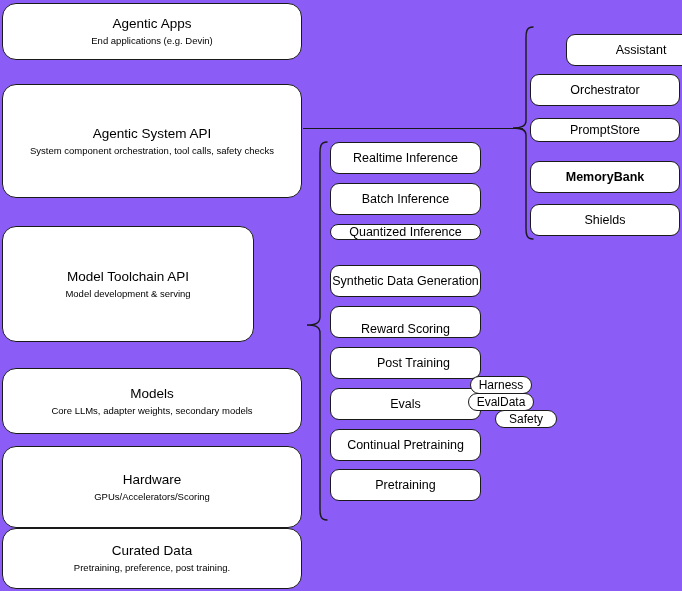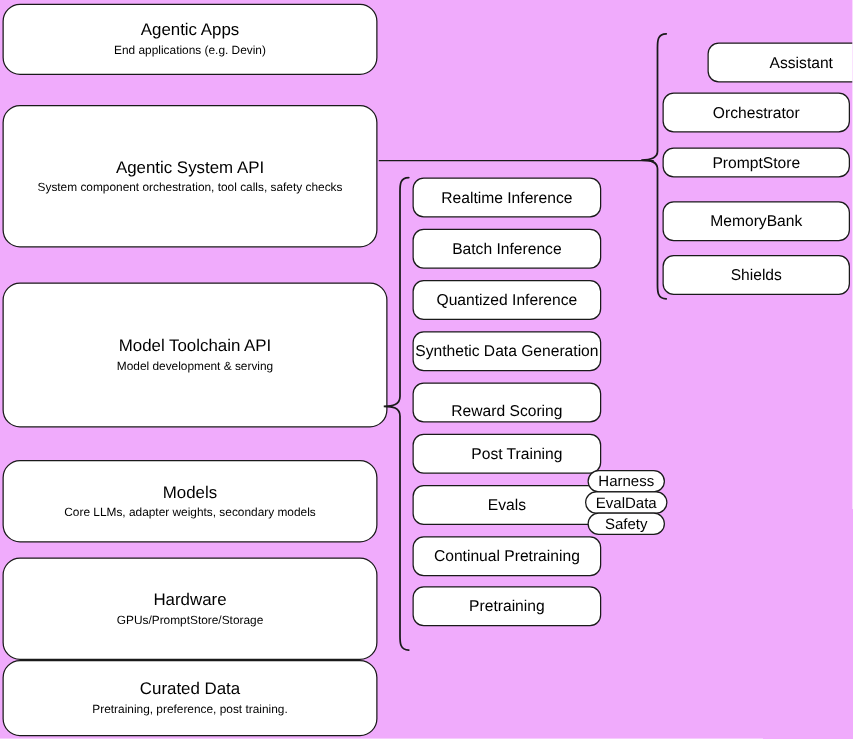--- a/index.html
+++ b/index.html
@@ -9,21 +9,21 @@
   }
   body {
     font-family: "Liberation Sans", sans-serif;
     color: #000000;
   }
   #canvas {
     position: relative;
     width: 682px;
     height: 591px;
     overflow: hidden;
-    background: #f0abfc;
+    background: #8b5cf6;
   }
 
   
   .layer-box {
     position: absolute;
     box-sizing: border-box;
     border: 1.4px solid #1a1a1a;
     border-radius: 14px;
     background: #ffffff;
     display: flex;
@@ -100,33 +100,33 @@
   <div class="layer-box" style="left:2px; top:3px; width:300px; height:57px;">
     <div class="layer-title">Agentic Apps</div>
     <div class="layer-sub">End applications (e.g. Devin)</div>
   </div>
 
   <div class="layer-box" style="left:2px; top:84px; width:300px; height:114px;">
     <div class="layer-title">Agentic System API</div>
     <div class="layer-sub">System component orchestration, tool calls, safety checks</div>
   </div>
 
-  <div class="layer-box" style="left:2px; top:226px; width:308px; height:116px;">
+  <div class="layer-box" style="left:2px; top:226px; width:252px; height:116px;">
     <div class="layer-title">Model Toolchain API</div>
     <div class="layer-sub">Model development &amp; serving</div>
   </div>
 
   <div class="layer-box" style="left:2px; top:368px; width:300px; height:66px;">
     <div class="layer-title">Models</div>
     <div class="layer-sub">Core LLMs, adapter weights, secondary models</div>
   </div>
 
   <div class="layer-box" style="left:2px; top:446px; width:300px; height:82px;">
     <div class="layer-title">Hardware</div>
-    <div class="layer-sub">GPUs/PromptStore/Storage</div>
+    <div class="layer-sub">GPUs/Accelerators/Scoring</div>
   </div>
 
   <div class="layer-box" style="left:2px; top:528px; width:300px; height:61px;">
     <div class="layer-title">Curated Data</div>
     <div class="layer-sub">Pretraining, preference, post training.</div>
   </div>
 
   <div class="connector-line" style="left:303px; top:128px; width:220px;"></div>
 
   <div class="brace" style="left:306px; top:141px; width:22px; height:380px;">
@@ -134,21 +134,21 @@
       <path d="M21 1 C14 1 14 7 14 12 L14 176 C14 183 8 184 1 184 C8 184 14 185 14 192 L14 368 C14 373 14 379 21 379" stroke="#1a1a1a" stroke-width="1.4" fill="none" stroke-linecap="round"></path>
     </svg>
   </div>
 
   <div class="item-box" style="left:330px; top:142px; width:151px; height:32px;">
     <span>Realtime Inference</span>
   </div>
   <div class="item-box" style="left:330px; top:183px; width:151px; height:32px;">
     <span>Batch Inference</span>
   </div>
-  <div class="item-box" style="left:330px; top:224px; width:151px; height:32px;text-align:center;">
+  <div class="item-box" style="left:330px; top:224px; width:151px; height:16px;text-align:center;">
     <span>Quantized Inference</span>
   </div>
   <div class="item-box" style="left:330px; top:265px; width:151px; height:32px;">
     <span>Synthetic Data Generation</span>
   </div>
   <div class="item-box" style="left:330px; top:306px; width:151px; height:32px;align-items:flex-end;">
     <span>Reward Scoring</span>
   </div>
   <div class="item-box" style="left:330px; top:347px; width:151px; height:32px;padding-left:16px;">
     <span>Post Training</span>
@@ -162,39 +162,39 @@
   <div class="item-box" style="left:330px; top:469px; width:151px; height:32px;">
     <span>Pretraining</span>
   </div>
 
   <div class="badge-pill" style="left:470px; top:376px; width:62px; height:18px;">
     <span>Harness</span>
   </div>
   <div class="badge-pill" style="left:468px; top:393px; width:66px; height:18px;">
     <span>EvalData</span>
   </div>
-  <div class="badge-pill" style="left:470px; top:410px; width:62px; height:18px;">
+  <div class="badge-pill" style="left:495px; top:410px; width:62px; height:18px;">
     <span>Safety</span>
   </div>
 
   <div class="brace" style="left:512px; top:26px; width:22px; height:214px;">
     <svg width="22" height="214" viewBox="0 0 22 214" fill="none" xmlns="http://www.w3.org/2000/svg">
       <path d="M21 1 C14 1 14 7 14 12 L14 95 C14 101 8 102 1 102 C8 102 14 103 14 109 L14 202 C14 207 14 213 21 213" stroke="#1a1a1a" stroke-width="1.4" fill="none" stroke-linecap="round"></path>
     </svg>
   </div>
 
   <div class="item-box" style="left:530px; top:34px; width:150px; height:32px;margin-left:36px;">
     <span>Assistant</span>
   </div>
   <div class="item-box" style="left:530px; top:74px; width:150px; height:32px;">
     <span>Orchestrator</span>
   </div>
   <div class="item-box" style="left:530px; top:118px; width:150px; height:24px;">
     <span>PromptStore</span>
   </div>
-  <div class="item-box" style="left:530px; top:161px; width:150px; height:32px;">
+  <div class="item-box" style="left:530px; top:161px; width:150px; height:32px;font-weight:bold;">
     <span>MemoryBank</span>
   </div>
   <div class="item-box" style="left:530px; top:204px; width:150px; height:32px;">
     <span>Shields</span>
   </div>
 
 </div>
 
 </body></html>

